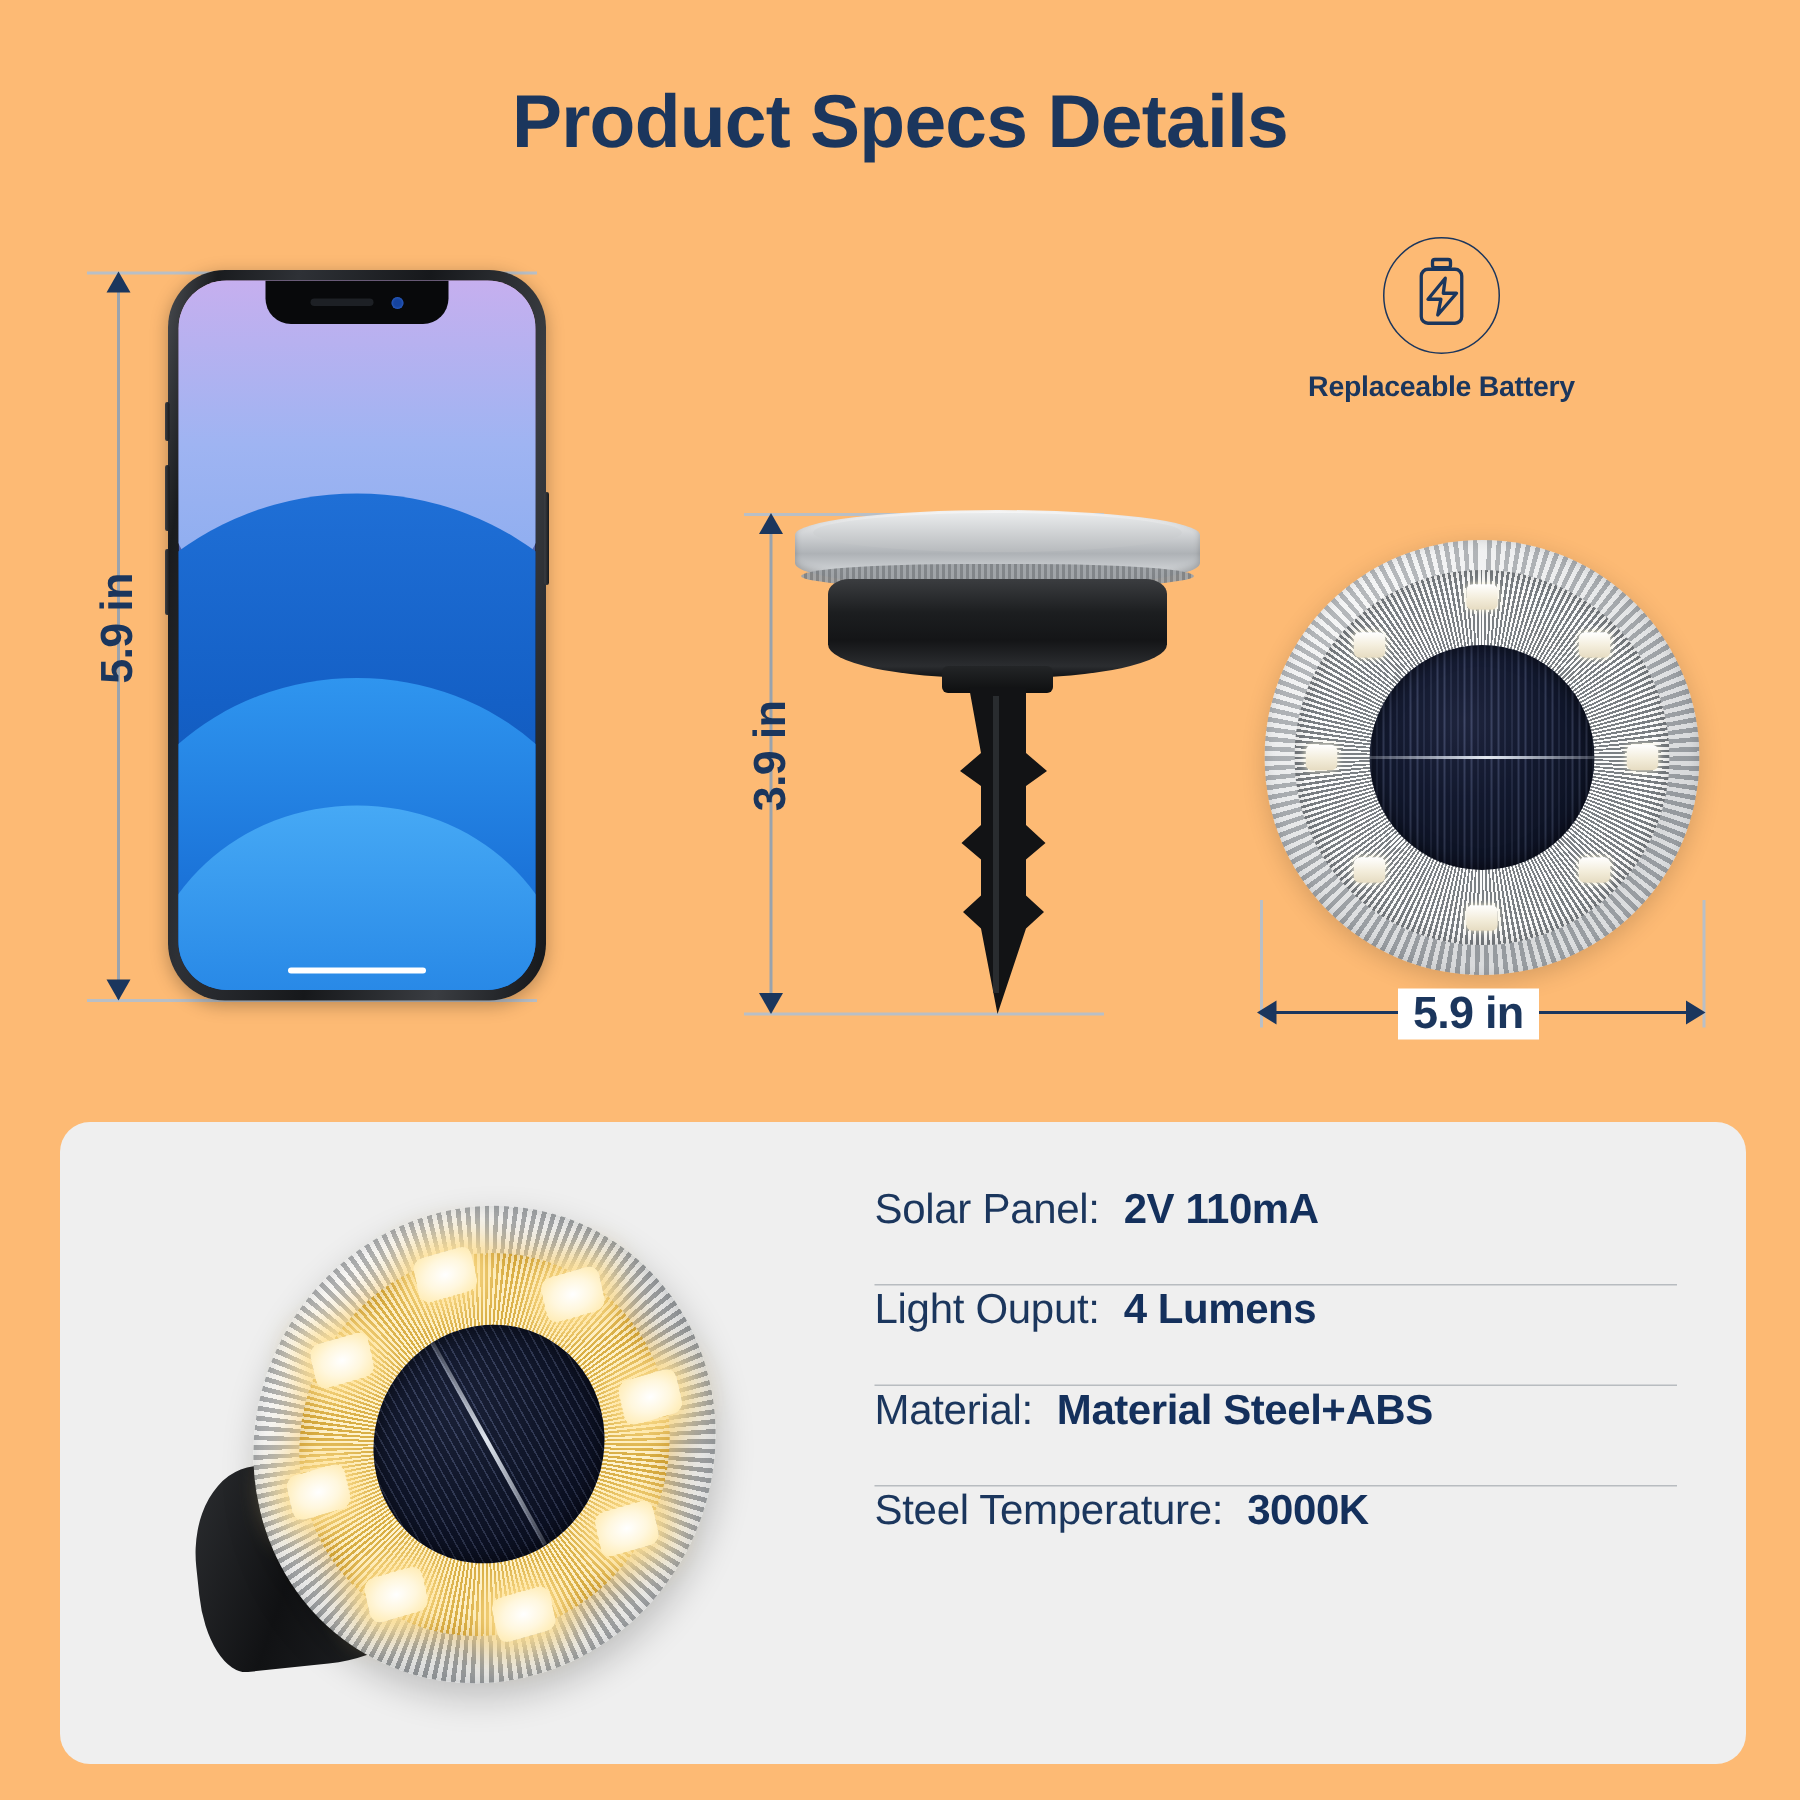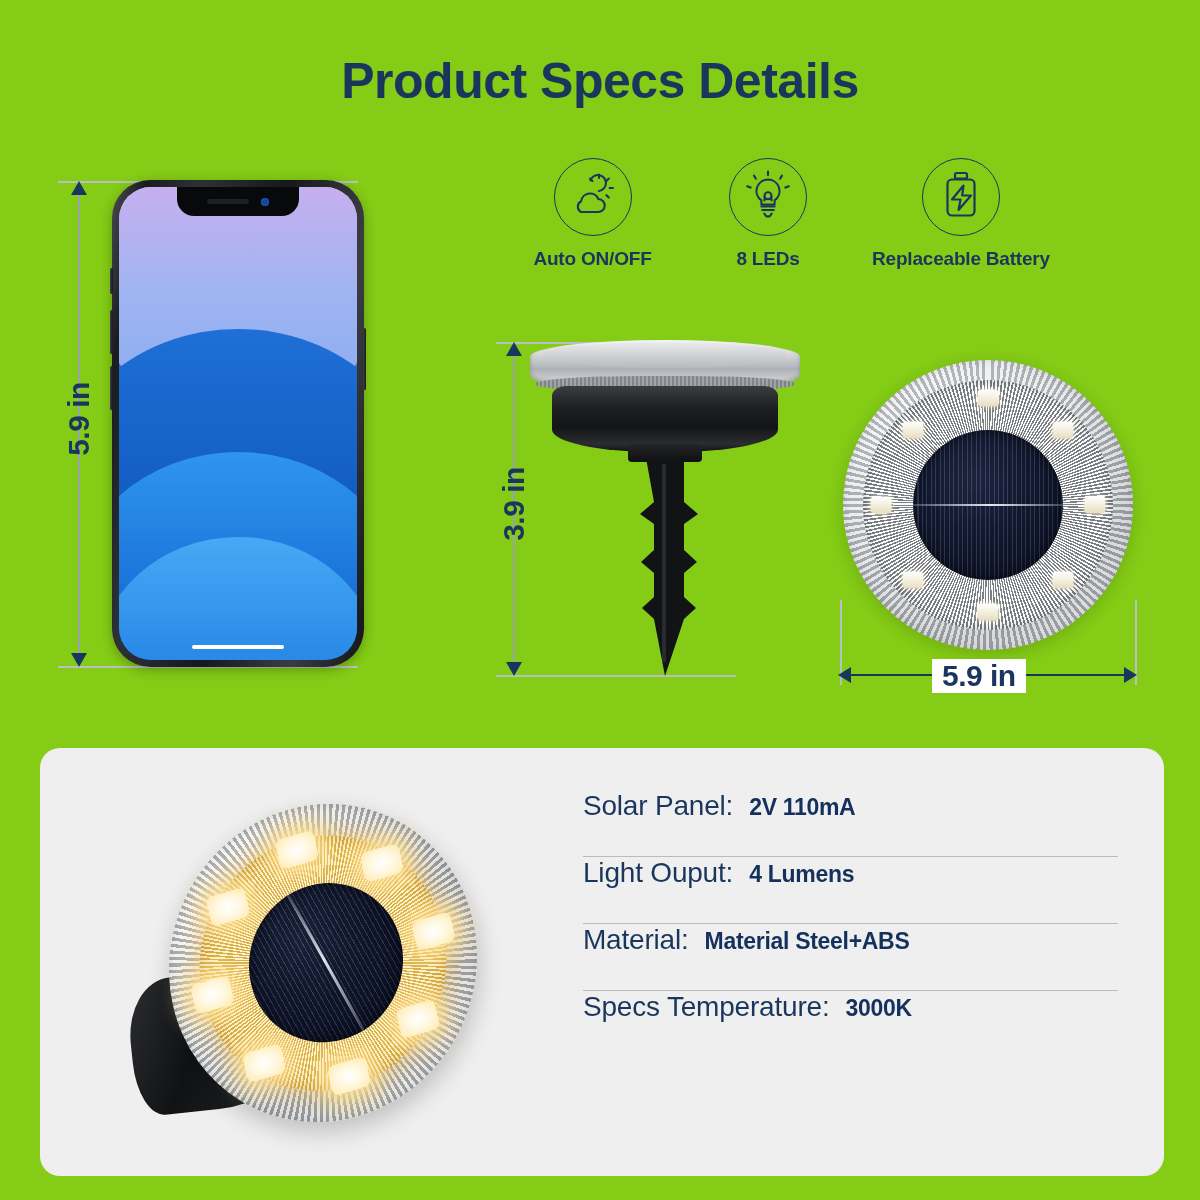--- a/index.html
+++ b/index.html
@@ -9,21 +9,21 @@
     height: 1200px;
     background: #ffffff;
     font-family: "Liberation Sans", sans-serif;
     overflow: hidden;
   }
 
   .page {
     position: relative;
     width: 1200px;
     height: 1200px;
-    background: #84cc16;
+    background: #fdba74;
   }
 
   
   .title {
     position: absolute;
     top: 52px;
     left: 0;
     width: 1200px;
     text-align: center;
     font-size: 50px;
@@ -433,21 +433,21 @@
     height: 66px;
   }
   .spec-label {
     font-size: 28px;
     font-weight: 300;
     color: #1b365d;
     letter-spacing: -0.2px;
     white-space: nowrap;
   }
   .spec-value {
-    font-size: 23px;
+    font-size: 28px;
     font-weight: 700;
     color: #14305c;
     letter-spacing: -0.3px;
     margin-left: 16px;
     white-space: nowrap;
   }
   .spec-div {
     height: 1px;
     width: 535px;
     background: #b8bcc0;
@@ -455,46 +455,21 @@
 </style>
 </head>
 <body>
 
 <div class="page">
 
   <div class="title">Product Specs Details</div>
 
   <div class="features">
 
-    <div class="feature feature-0">
-      <div class="feat-circle">
-        <span>
-          <svg width="50" height="46" viewBox="0 0 50 46" fill="none" stroke="#1b365d" stroke-width="2.1" stroke-linecap="round" stroke-linejoin="round">
-            <path d="M31 19a8 8 0 1 0-8.6-10.6"></path>
-            <path d="M31 2.5v3.4M40.8 6.5l-2.4 2.4M45 16h-3.4M22 6.5l2.4 2.4M40.8 25.6l-2.4-2.4"></path>
-            <path d="M13 40h17a6.5 6.5 0 0 0 .4-13 9 9 0 0 0-17.2 2.2A6.1 6.1 0 0 0 13 40z"></path>
-          </svg>
-        </span>
-      </div>
-      <div class="feat-label">Auto ON/OFF</div>
-    </div>
-
-    <div class="feature feature-1">
-      <div class="feat-circle">
-        <span>
-          <svg width="46" height="50" viewBox="0 0 46 50" fill="none" stroke="#1b365d" stroke-width="2.1" stroke-linecap="round" stroke-linejoin="round">
-            <path d="M23 9.5a11.5 11.5 0 0 0-6.6 20.9v4.1h13.2v-4.1A11.5 11.5 0 0 0 23 9.5z"></path>
-            <path d="M16.4 36.4h13.2M17.2 40h11.6M19.4 43.6c.8 2 2 3 3.6 3s2.8-1 3.6-3"></path>
-            <path d="M19.5 30.4v-4.6a3.5 3.5 0 1 1 3.5 3.5 3.5 3.5 0 1 1 3.5-3.5v4.6"></path>
-            <path d="M23 1.5v3.6M9 5.6l1.9 3.1M37 5.6l-1.9 3.1M2.2 16.3l3.4 1.3M43.8 16.3l-3.4 1.3"></path>
-          </svg>
-        </span>
-      </div>
-      <div class="feat-label">8 LEDs</div>
-    </div>
+
 
     <div class="feature feature-2">
       <div class="feat-circle">
         <span>
           <svg width="42" height="50" viewBox="0 0 42 50" fill="none" stroke="#1b365d" stroke-width="2.2" stroke-linecap="round" stroke-linejoin="round">
             <rect x="15" y="3" width="12" height="5.5" rx="1.6"></rect>
             <rect x="7.5" y="9.5" width="27" height="36" rx="4.5"></rect>
             <path d="M23.5 15.5 12 29.5h8.6L18.5 40 31 25.5h-8.8z"></path>
           </svg>
         </span>
@@ -612,18 +587,18 @@
     </div>
     <div class="spec-div"></div>
 
     <div class="spec-row">
       <span class="spec-label">Material:</span>
       <span class="spec-value">Material Steel+ABS</span>
     </div>
     <div class="spec-div"></div>
 
     <div class="spec-row">
-      <span class="spec-label">Specs Temperature:</span>
+      <span class="spec-label">Steel Temperature:</span>
       <span class="spec-value">3000K</span>
     </div>
   </div>
 
 </div>
 
 </body></html>

